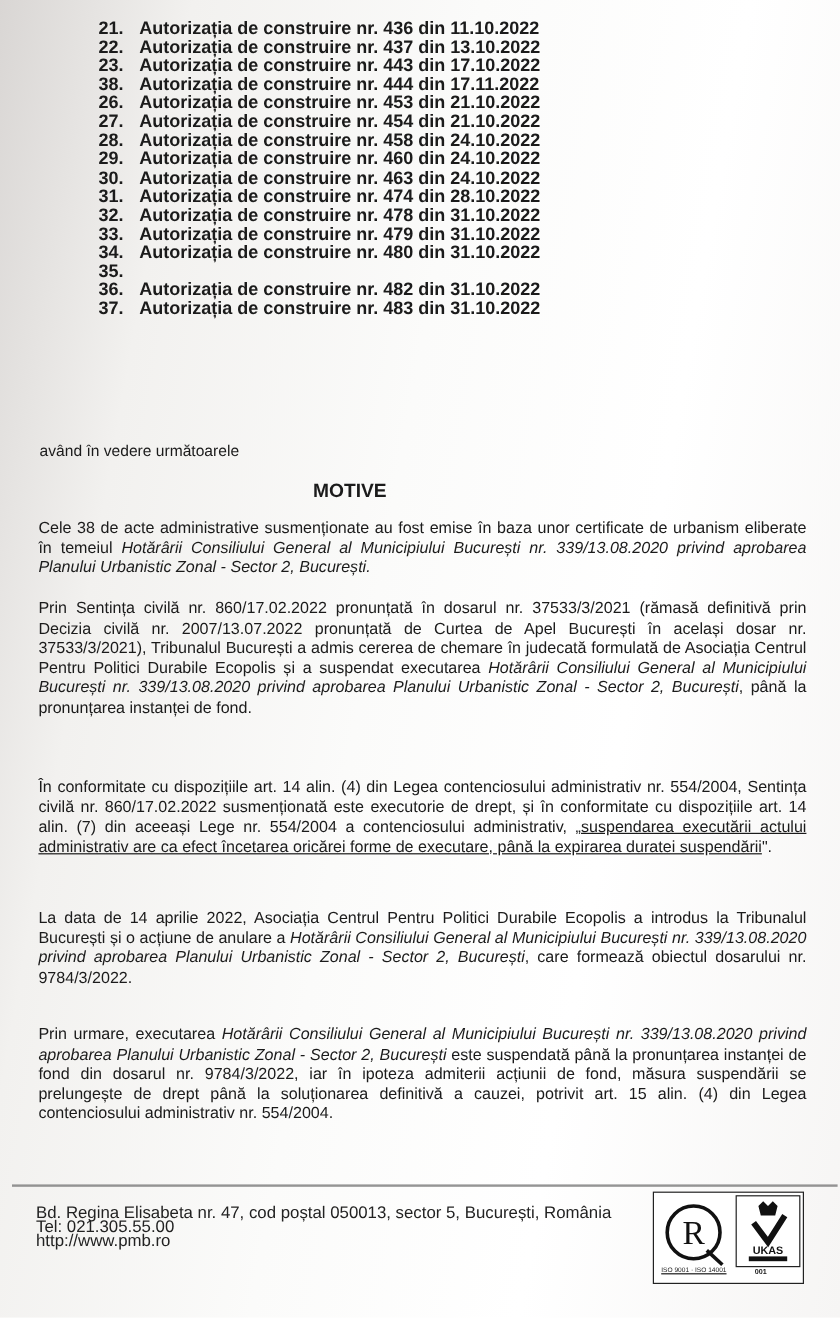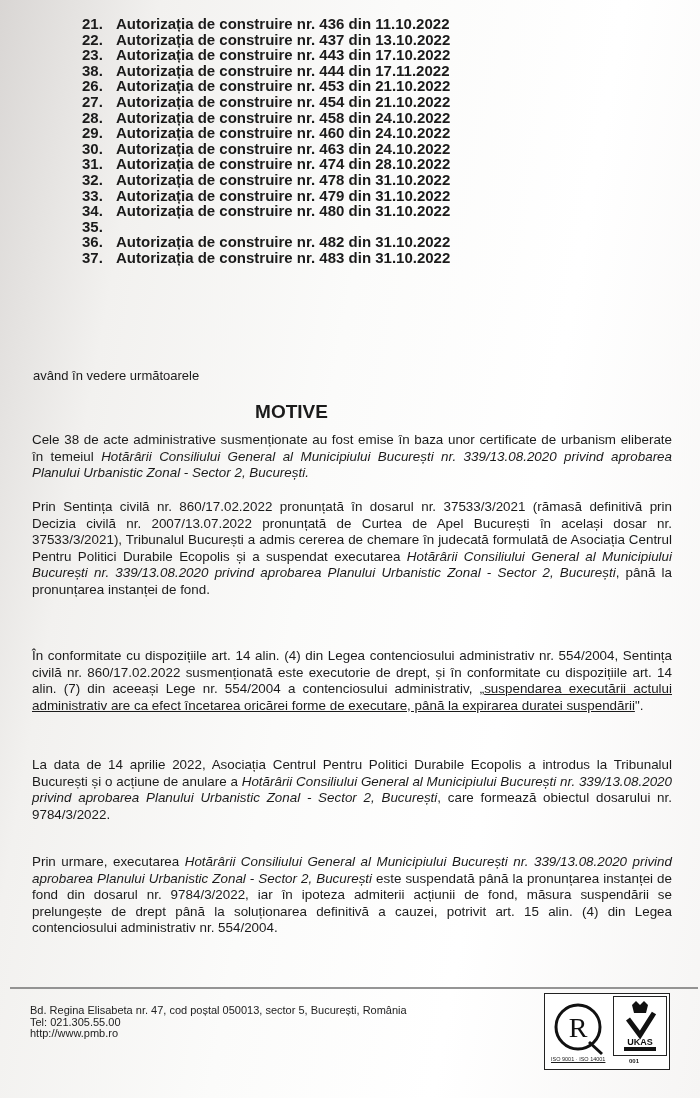--- a/index.html
+++ b/index.html
@@ -7,31 +7,31 @@
     width:700px; height:1098px; overflow:hidden; position:relative;
     background: linear-gradient(100deg, #d9d6d4 0%, #f2f1ef 18%, #fbfbfa 45%, #ffffff 70%, #f6f5f4 100%);
     font-family: "Liberation Sans", sans-serif;
     color:#1b1b1b;
   }
   .list { position:absolute; left:82px; top:16px; width:520px; }
   .list-item { position:relative; height:15.6px; font-size:15px; line-height:15px; white-space:nowrap;font-weight:bold; }
   .list-item .num { position:absolute; left:0; width:22px; }
   .list-item .txt { position:absolute; left:34px; }
   .lead { position:absolute; left:33px; top:368px; font-size:13px;text-align:center; }
-  .heading { position:absolute; left:0; width:583px; text-align:center; top:401px; font-weight:bold; font-size:19px; }
+  .heading { position:absolute; left:0; width:583px; text-align:center; top:401px; font-weight:bold; font-size:16px; }
   .para { position:absolute; left:32px; width:640px; font-size:13.4px; line-height:16.5px; text-align:justify; }
   .para i { font-style:italic; }
   .para u { text-decoration:underline; }
   #p1 { top:432px; }
   #p2 { top:499px; }
   #p3 { top:648px; }
   #p4 { top:757px; }
   #p5 { top:822px;margin-top:32px; }
   .footer-rule { position:absolute; left:10px; top:987px; width:688px; height:2px; background:#7a7a7a; opacity:.8; }
-  .footer-text { position:absolute; left:30px; top:1005px; font-size:11px; line-height:11.5px; color:#222; }
+  .footer-text { position:absolute; left:30px; top:1005px; font-size:14px; line-height:11.5px; color:#222; }
   .cert { position:absolute; left:544px; top:993px; width:124px; height:75px; border:1.5px solid #222; background:#fff; }
   .cert .q { position:absolute; left:2px; top:2px; width:62px; height:64px; }
   .cert .uk { position:absolute; left:68px; top:2px; width:52px; height:58px; border:1.5px solid #222; }
   .cert .iso { position:absolute; left:6px; top:62px; font-size:5.5px; text-decoration:underline; }
   .cert .num001 { position:absolute; left:84px; top:64px; font-size:6px; font-weight:bold; }
 </style>
 </head>
 <body>
 
 <div class="list">

